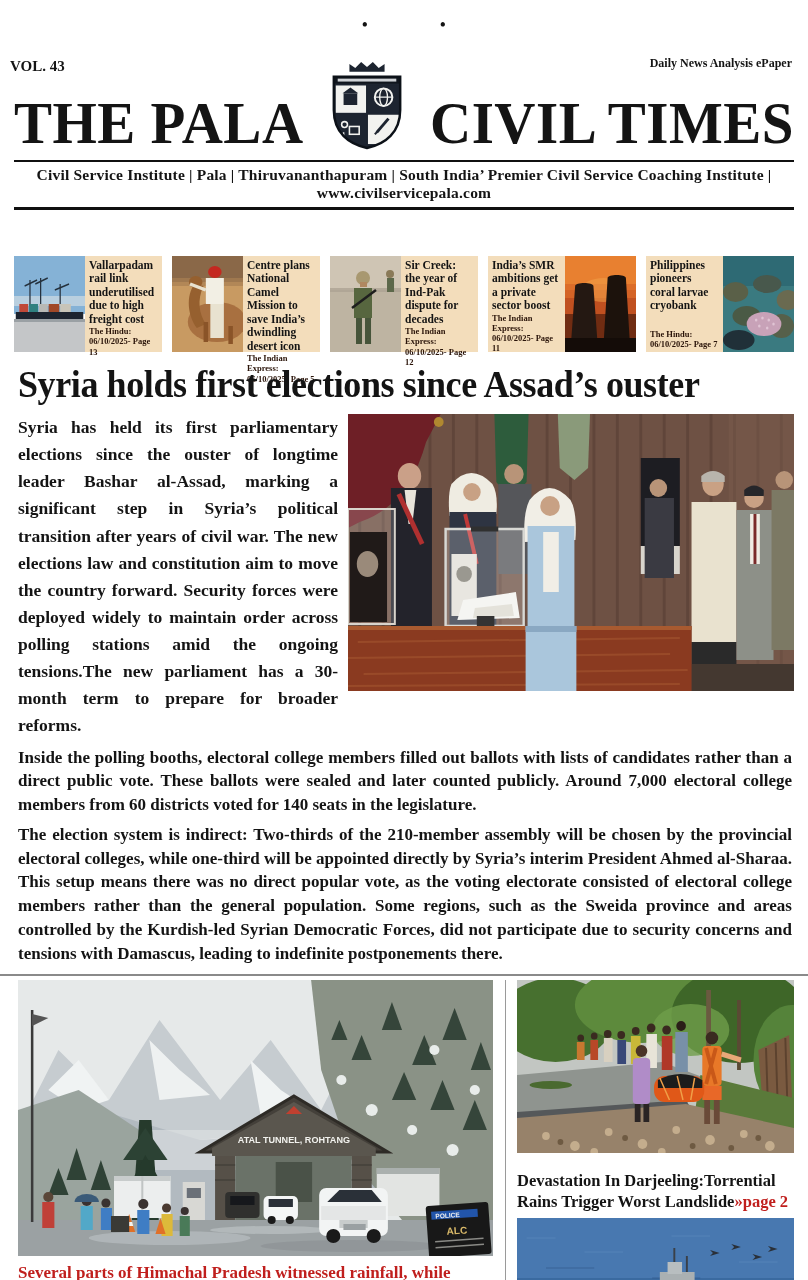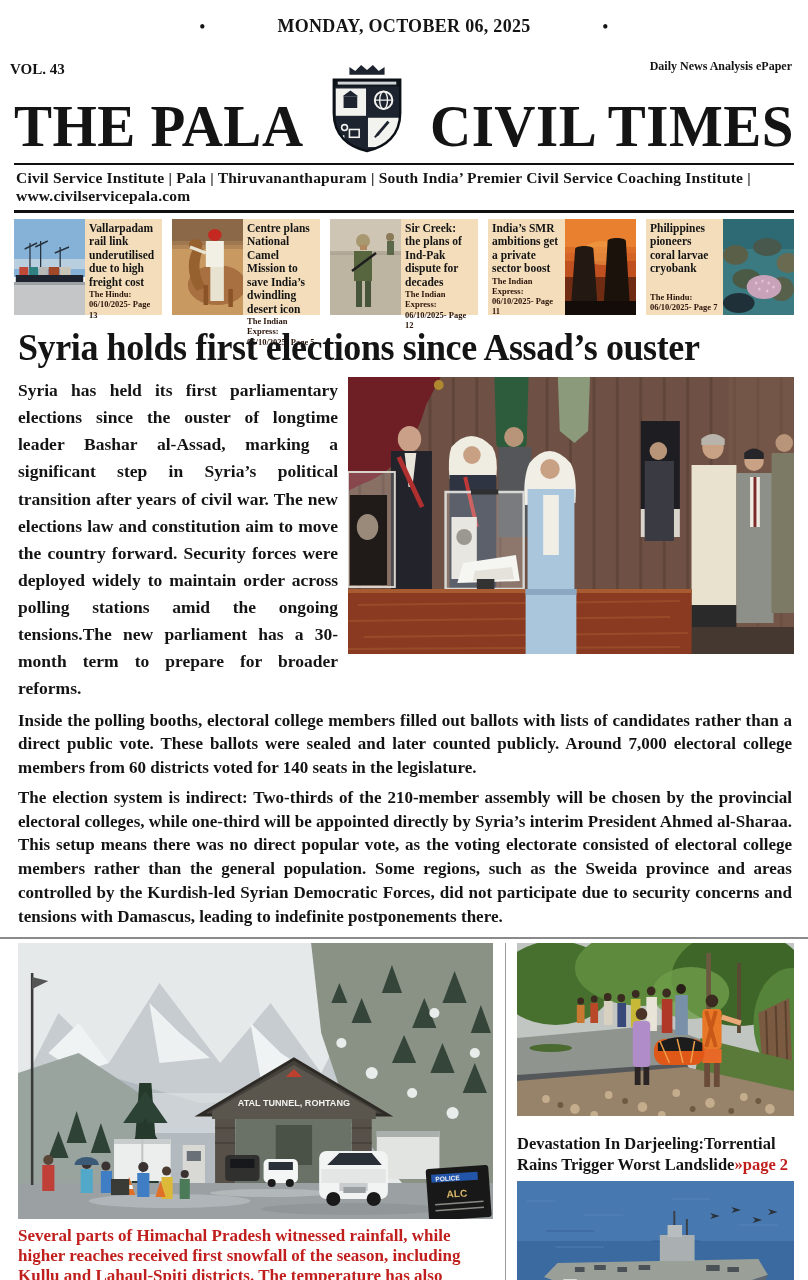--- a/index.html
+++ b/index.html
@@ -8,23 +8,23 @@
   .dateline { display:flex; justify-content:center; align-items:center; gap:72px; padding-top:16px; font-size:18px; letter-spacing:.3px; }
   .dot { font-size:16px; }
   .mast-wrap { position:relative; }
   .vol { position:absolute; left:10px; top:24px; font-size:15px; }
   .edition { position:absolute; right:16px; top:22px; font-size:12px; }
   .masthead { display:flex; justify-content:space-between; align-items:flex-end; padding:26px 14px 0 14px; }
   .masthead h1 { font-size:57px; line-height:.92; letter-spacing:.5px; transform:scaleY(1.05); transform-origin:bottom; white-space:nowrap; }
   .crest { margin:0 6px -4px 6px; }
   .rule-a { border-top:2px solid #101010; margin:10px 14px 0; }
   .rule-b { border-top:3px solid #101010; margin:2px 14px 0; }
-  .tagline { text-align:left; font-size:15.5px; padding:4px 16px 3px; letter-spacing:.2px; }
+  .tagline { text-align:center; font-size:15.5px; padding:4px 16px 3px; letter-spacing:.2px; }
   .strip { display:grid; grid-template-columns:repeat(5,1fr); gap:10px; padding:6px 14px 4px; }
-  .card { display:flex; height:96px; cursor:pointer; }
+  .card { display:flex; height:96px; cursor:pointer;margin-top:40px; }
   .card.rev { flex-direction:row-reverse; }
   .thumb { width:48%; flex:none; }
   .thumb svg { width:100%; height:100%; display:block; }
   .ctext { flex:1; background:#f3ddbb; padding:3px 4px; display:flex; flex-direction:column; }
   .ctitle { font-size:11.5px; line-height:1.17; }
   .csrc { margin-top:auto; font-size:8.5px; line-height:1.2; color:#2a1409; }
   .headline { font-size:36px; padding:6px 16px 2px 18px; letter-spacing:-.4px; transform:scaleY(1.04); transform-origin:top; }
   .lead { display:flex; gap:10px; padding:8px 14px 0 18px; }
   .lead-left { width:320px; flex:none; font-size:17.5px; line-height:1.55; text-align:justify; }
   .lead-photo { flex:1; }
@@ -39,21 +39,20 @@
   .red-body { color:#c01f1d; font-size:17px; line-height:1.2; padding-top:7px; }
   .sidecap { font-size:16.5px; line-height:1.28; padding:17px 0 6px; }
   .pageref { color:#c01f1d; cursor:pointer; }
   .side-img svg { width:100%; display:block; }
 </style>
 </head>
 <body>
 
 <div class="dateline">
   <span class="dot">•</span>
-  <span>MONDAY, OCTOBER 06, 2025</span>
   <span class="dot">•</span>
 </div>
 
 <div class="mast-wrap">
   <div class="vol">VOL. 43</div>
   <div class="edition">Daily News Analysis ePaper</div>
   <div class="masthead">
     <h1>THE PALA</h1>
     <span class="crest">
       <svg width="82" height="90" viewBox="0 0 84 92">
@@ -157,21 +156,21 @@
           <rect x="30" y="26" width="7" height="5" fill="#b08860"></rect>
         <path d="M24,32 h18 v30 h-18 z" fill="#57663f"></path>
         <rect x="26" y="62" width="6" height="26" fill="#46543a"></rect>
           <rect x="35" y="62" width="6" height="26" fill="#46543a"></rect>
         <line x1="22" y1="52" x2="46" y2="34" stroke="#1e1e1e" stroke-width="2.5"></line>
         <circle cx="60" cy="18" r="4" fill="#8a7a58"></circle>
           <rect x="57" y="22" width="7" height="14" fill="#5c684a"></rect>
       </svg>
     </span>
     <span class="ctext">
-      <span class="ctitle">Sir Creek: the plans of Ind-Pak dispute for decades</span>
+      <span class="ctitle">Sir Creek: the year of Ind-Pak dispute for decades</span>
       <span class="csrc"><span>The Indian Express:</span><br><span>06/10/2025- Page 12</span></span>
     </span>
   </div>
 
   <div class="card rev">
     <span class="thumb">
       <svg viewBox="0 0 70 96" preserveAspectRatio="none">
         <rect width="70" height="96" fill="#c05020"></rect>
           <rect width="70" height="34" fill="#e88030"></rect>
           <rect y="28" width="70" height="14" fill="#d86828" opacity=".8"></rect>

